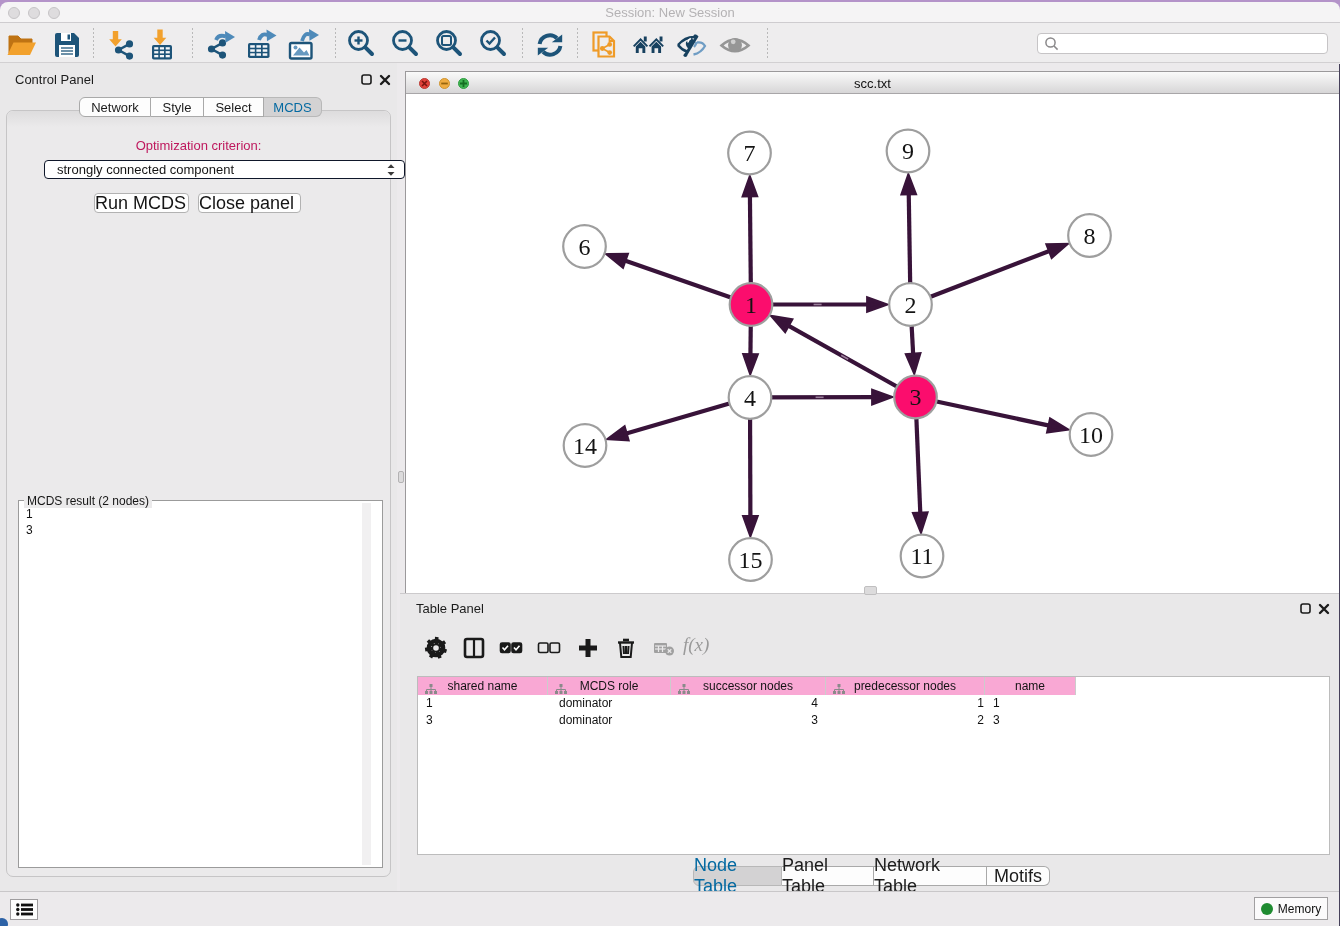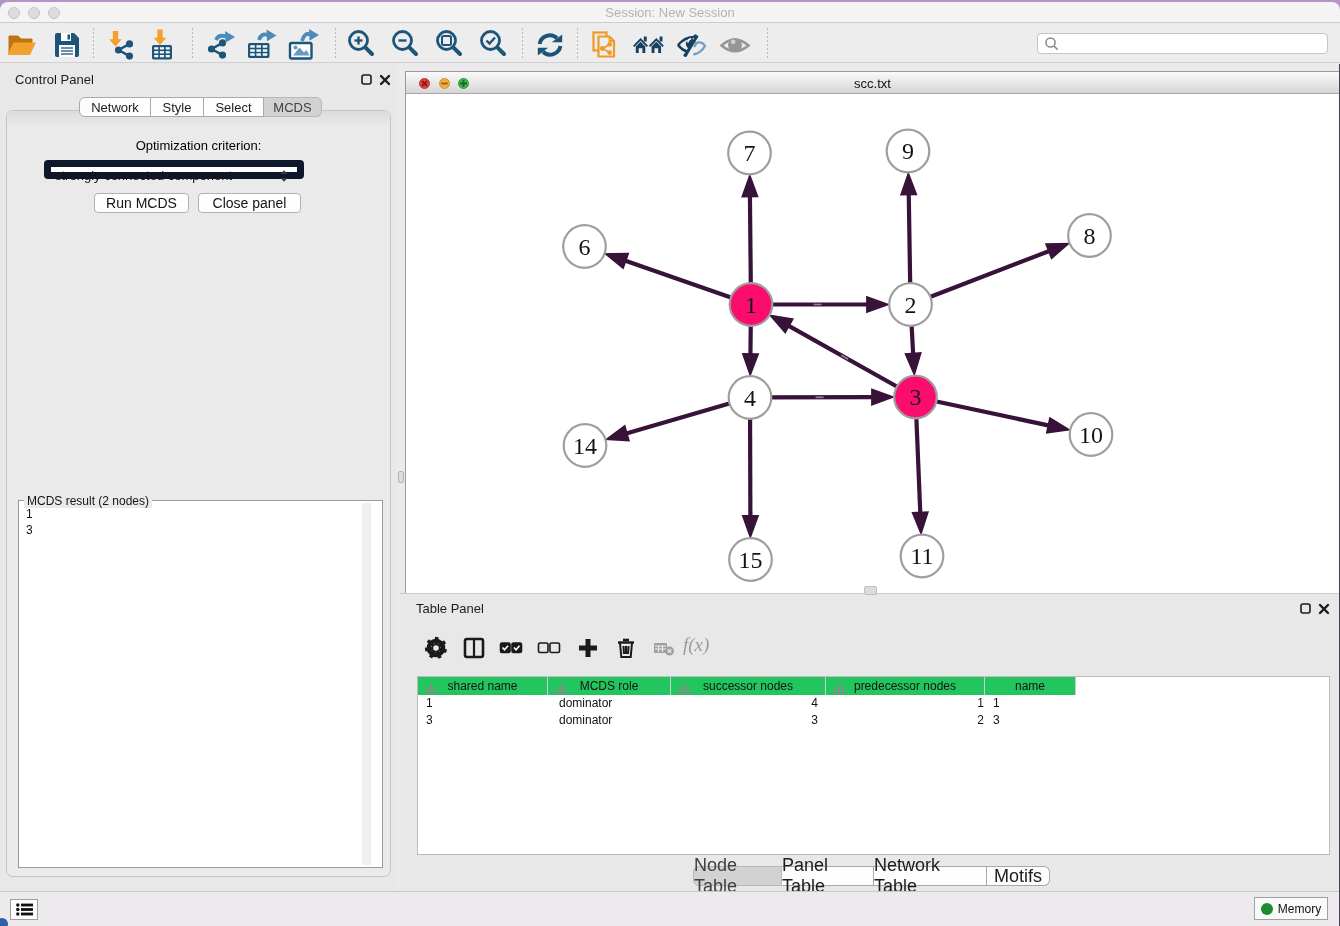--- a/index.html
+++ b/index.html
@@ -12,38 +12,38 @@
 #toolbar { left:0; top:23px; width:1340px; height:40px; background:#eeedee; border-bottom:1px solid #d2d0d2; }
 .sep { position:absolute; top:5px; height:31px; width:1px; background-image:linear-gradient(#b9b9b9 60%, rgba(255,255,255,0) 0%); background-size:1px 4px; }
 .ticon { position:absolute; top:5px; }
 #search { left:1037px; top:33px; width:291px; height:21px; background:#fff; border:1px solid #c6c4c6; border-radius:4px; }
 #cp { left:0; top:63px; width:397px; height:828px; background:#e9e8e9; }
 .ptitle { font-size:13px; color:#1c1c1c; }
 .tabs { position:absolute; display:flex; font-size:13px; }
 .tab { border:1px solid #a9a9a9; border-left:none; background:#fdfdfd; color:#1c1c1c; display:flex; align-items:center; justify-content:center; }
 .tab.first { border-left:1px solid #a9a9a9; border-radius:6px 0 0 6px; }
 .tab.last { border-radius:0 6px 6px 0; }
-.tab.sel { background:#d3d2d3; color:#404040; border-color:#b8b8b8; }
+.tab.sel { background:#d3d2d3; color:#0369a1; border-color:#b8b8b8; }
 #cp-content { left:6px; top:47px; width:385px; height:767px; background:#ebeaeb; border:1px solid #c6c5c6; border-radius:7px; }
 #cp-content .band { position:absolute; left:0; top:0; width:100%; height:16px; background:linear-gradient(#dddcdd,#ebeaeb); border-radius:7px 7px 0 0;}
-#opt-label { left:0; top:75px; width:397px; text-align:center; font-size:13px; color:#000000; }
-#mcds-select { left:44px; top:97px; width:260px; height:19px; background:#fff; border:7px solid #0f172a; border-radius:4px; font-size:13px; color:#141414; line-height:17px; padding-left:4px; }
-.btn { position:absolute; height:20px; background:#fefefe; border:1px solid #b2b2b2; border-radius:4px; font-size:14px; color:#141414; text-align:center; line-height:18px; }
+#opt-label { left:0; top:75px; width:397px; text-align:center; font-size:13px; color:#be185d; }
+#mcds-select { left:44px; top:97px; width:361px; height:19px; background:#fff; border:1px solid #0f172a; border-radius:4px; font-size:13px; color:#141414; line-height:17px; padding-left:12px; }
+.btn { position:absolute; height:20px; background:#fefefe; border:1px solid #b2b2b2; border-radius:4px; font-size:18px; color:#141414; text-align:left; line-height:18px; }
 #fieldset { left:18px; top:437px; width:365px; height:368px; border:1px solid #9b9b9b; background:#fff; }
 #legend { left:24px; top:431px; background:#ebeaeb; padding:0 3px; font-size:12px; color:#161616; }
 #mcds-text { left:21px; top:440px; width:341px; height:362px; background:#fff; font-size:12px; color:#111; padding:3px 0 0 5px; line-height:16px; }
 #mcds-sb { left:362px; top:440px; width:9px; height:362px; background:#f1f0f1; }
 #nw { left:405px; top:64px; width:935px; height:528px; border:1px solid #9b999b; border-bottom:none; background:#fff;margin-top:7px; }
 #nw-tb { position:absolute; left:0; top:0; width:100%; height:22px; background:linear-gradient(#fafafa,#d7d6d7); border-bottom:1px solid #a8a6a8; }
 .tl2 { position:absolute; top:5.5px; width:11px; height:11px; border-radius:50%; }
 .tl2 svg { position:absolute; left:-1px; top:-1px; display:block; }
 #nw-title { position:absolute; width:100%; text-align:center; top:4px; font-size:13px; color:#111; }
 #tp { left:400px; top:593px; width:940px; height:298px; background:#e9e8e9; border-top:1px solid #cccacc; }
 #tbl { left:417px; top:676px; width:913px; height:179px; background:#fff; border:1px solid #bcbcbc; }
-.hd { position:absolute; top:0; height:18px; border-right:1px solid #cccccc; background:#22c55e; font-size:12px; color:#141414; text-align:center; line-height:18px; }
+.hd { position:absolute; top:0; height:18px; border-right:1px solid #cccccc; background:#f9a8d4; font-size:12px; color:#141414; text-align:center; line-height:18px; }
 .cell { position:absolute; font-size:12px; color:#111; height:17px; line-height:17px; }
 .tabs2 { font-size:18px; }
 #memory { left:1254px; top:897px; width:74px; height:23px; background:#fbfafb; border:1px solid #a19fa1; font-size:12px; color:#111; display:flex; align-items:center; justify-content:center; }
 #statusbar { left:0; top:891px; width:1340px; height:35px; background:#eceaec; border-top:1px solid #c9c7c9; }
 </style></head>
 <body>
 <div class="abs" id="purple"></div>
 <div class="abs" id="titlebar"></div>
 <div class="tl" style="left:8px;"></div>
 <div class="tl" style="left:28px;"></div>

